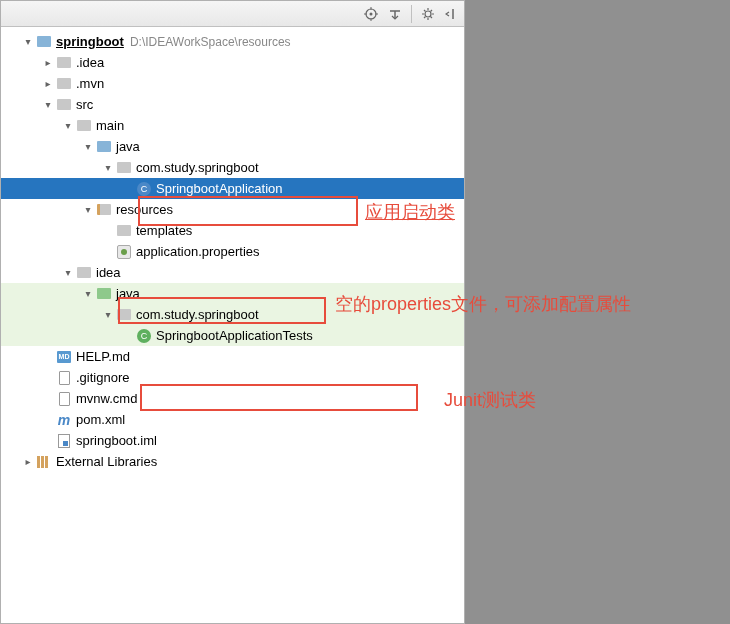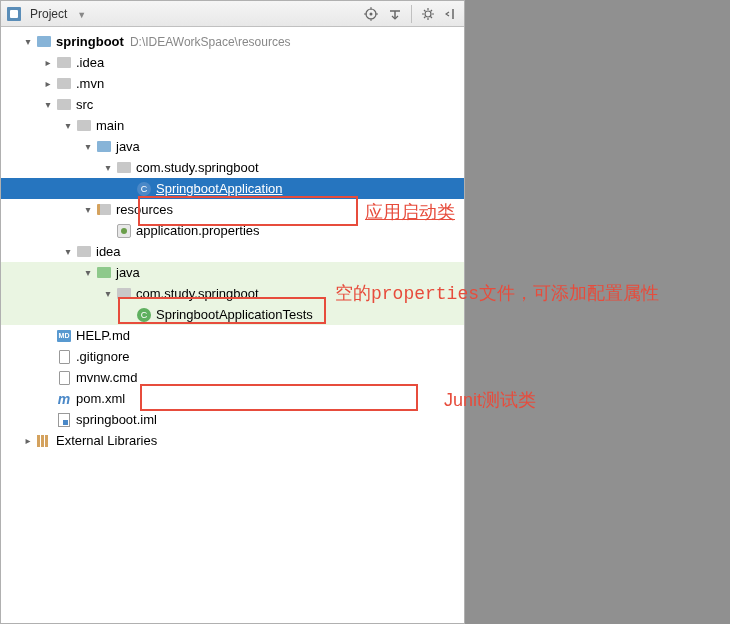--- a/index.html
+++ b/index.html
@@ -193,22 +193,22 @@
     .lib-icon {
       width: 14px; height: 12px;
       display: flex;
       gap: 1px;
     }
     .lib-icon span {
       width: 3px; height: 12px;
       background: #d4a25e;
     }
     .label { color: #000; }
-    .tree-row.selected .label { color: #fff; text-decoration: underline; }
-    .label-bold { font-weight: bold; }
+    .tree-row.selected .label { color: #fff; }
+    .label-bold { font-weight: bold; text-decoration: underline; }
     .label-gray { color: #888; font-size: 12px; margin-left: 6px; }
     .red-box {
       position: absolute;
       border: 2px solid #e74c3c;
       pointer-events: none;
     }
     .annotation {
       position: absolute;
       color: #e74c3c;
       font-size: 18px;
@@ -238,27 +238,20 @@
       width: 1px;
       height: 18px;
       background: #c0c0c0;
     }
   </style>
 </head>
 <body>
 
 <div class="panel">
   <div class="toolbar">
-    <div class="toolbar-left">
-      <span class="node-icon">
-          <span class="proj-icon"></span>
-        </span>
-      <span class="toolbar-title">Project</span>
-      <span class="toolbar-dropdown"><span class="chevron-down">▼</span></span>
-    </div>
     <div class="toolbar-right">
       <span class="toolbar-icon">
         <svg width="14" height="14" viewBox="0 0 14 14">
             <circle cx="7" cy="7" r="5" fill="none" stroke="#666" stroke-width="1.2"></circle>
             <circle cx="7" cy="7" r="1.5" fill="#666"></circle>
             <line x1="7" y1="0" x2="7" y2="3" stroke="#666"></line>
             <line x1="7" y1="11" x2="7" y2="14" stroke="#666"></line>
             <line x1="0" y1="7" x2="3" y2="7" stroke="#666"></line>
             <line x1="11" y1="7" x2="14" y2="7" stroke="#666"></line>
           </svg>
@@ -357,20 +350,28 @@
         <span class="arrow">▾</span>
       <span class="node-icon">
           <span class="folder-gray" style="border-left:3px solid #d4a25e"></span>
         </span>
       <span class="label">resources</span>
     </div>
     <div class="tree-row">
       <span class="indent i5"></span>
         <span class="arrow none">·</span>
       <span class="node-icon">
+          <span class="folder-gray"></span>
+        </span>
+      <span class="label">templates</span>
+    </div>
+    <div class="tree-row">
+      <span class="indent i5"></span>
+        <span class="arrow none">·</span>
+      <span class="node-icon">
           <span class="props-icon"></span>
         </span>
       <span class="label">application.properties</span>
     </div>
     <div class="tree-row">
       <span class="indent i3"></span>
         <span class="arrow">▾</span>
       <span class="node-icon">
           <span class="folder-gray"></span>
         </span>
@@ -453,14 +454,14 @@
       <span class="label">External Libraries</span>
     </div>
   </div>
 </div>
 
 <div class="red-box" style="left:138px; top:196px; width:220px; height:30px;"></div>
 <div class="red-box" style="left:118px; top:297px; width:208px; height:27px;"></div>
 <div class="red-box" style="left:140px; top:384px; width:278px; height:27px;"></div>
 
 <div class="annotation" style="left:365px; top:200px;text-decoration:underline;">应用启动类</div>
-<div class="annotation" style="left:335px; top:280px; width:390px; line-height:28px;font-family:Liberation Mono, monospace;">空的properties文件，可添加配置属性</div>
+<div class="annotation" style="left:335px; top:290px; width:390px; line-height:28px;">空的properties文件，可添加配置属性</div>
 <div class="annotation" style="left:444px; top:388px;">Junit测试类</div>
 
 </body></html>

